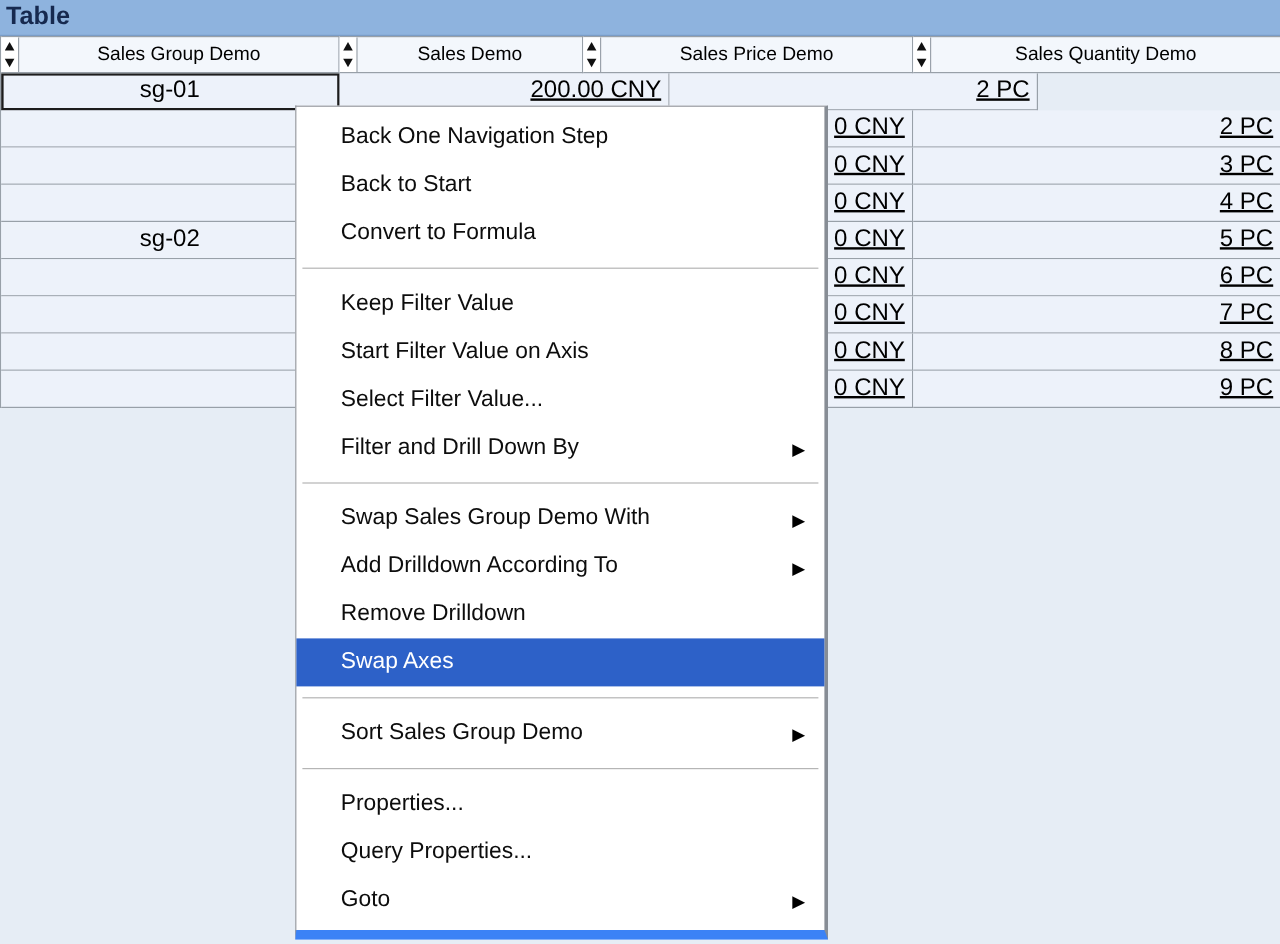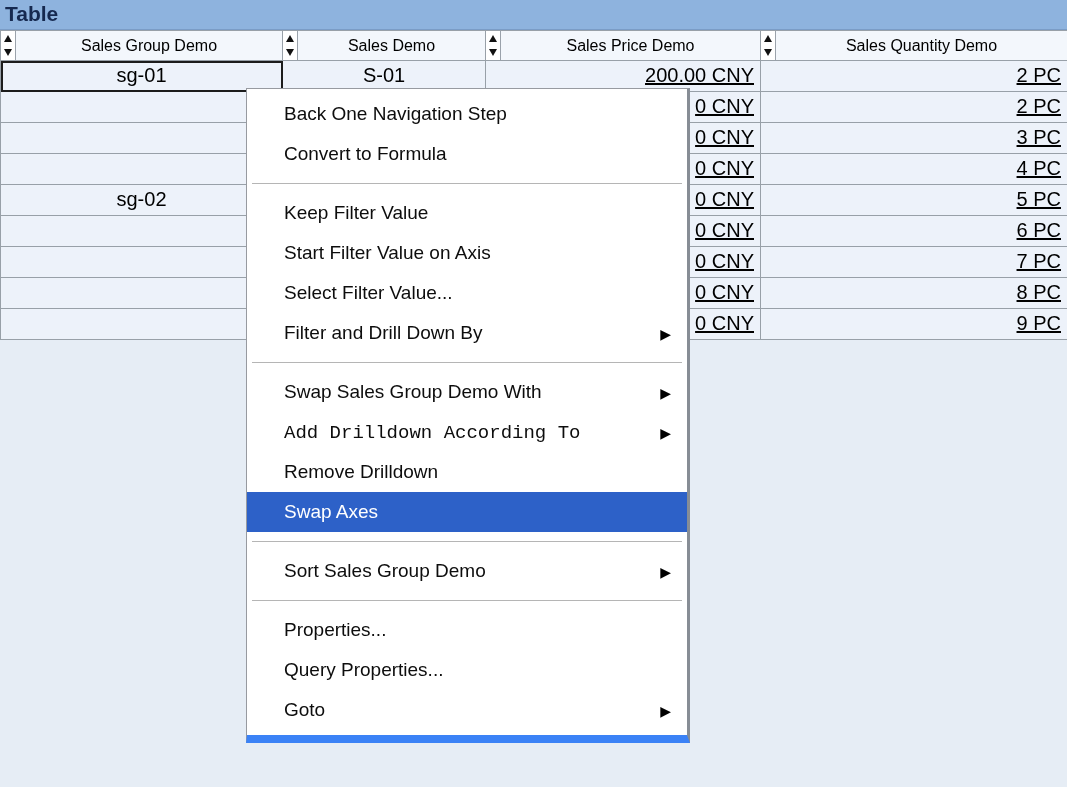--- a/index.html
+++ b/index.html
@@ -107,21 +107,20 @@
         <div class="sortbox">
           <div class="tri-up"></div>
           <div class="tri-down"></div>
         </div>
         <div class="label">Sales Quantity Demo</div>
       </div>
     </div>
   <div id="table-body">
       <div class="row">
         <div class="td col0 al-center selected">sg-01</div>
-        <div class="td col1 al-center">S-01</div>
         <div class="td col2 al-right">200.00 CNY</div>
         <div class="td col3 al-right">2 PC</div>
       </div>
       <div class="row">
         <div class="td col0 al-center"></div>
         <div class="td col1 al-center"></div>
         <div class="td col2 al-right">0 CNY</div>
         <div class="td col3 al-right">2 PC</div>
       </div>
       <div class="row">
@@ -164,29 +163,30 @@
         <div class="td col0 al-center"></div>
         <div class="td col1 al-center"></div>
         <div class="td col2 al-right">0 CNY</div>
         <div class="td col3 al-right">9 PC</div>
       </div>
     </div>
 </div>
 
 <div class="menu" id="context-menu">
     <div class="menu-item"><div class="label" style="display: inline;">Back One Navigation Step</div></div>
+    <div class="menu-item"><div class="label" style="display: inline;">Back to Start</div></div>
     <div class="menu-item"><div class="label" style="display: inline;">Convert to Formula</div></div>
     <div class="menu-sep"></div>
     <div class="menu-item"><div class="label" style="display: inline;">Keep Filter Value</div></div>
     <div class="menu-item"><div class="label" style="display: inline;">Start Filter Value on Axis</div></div>
     <div class="menu-item"><div class="label" style="display: inline;">Select Filter Value...</div></div>
     <div class="menu-item"><div class="label" style="display: inline;">Filter and Drill Down By</div><div class="arrow">▶</div></div>
     <div class="menu-sep"></div>
     <div class="menu-item"><div class="label" style="display: inline;">Swap Sales Group Demo With</div><div class="arrow">▶</div></div>
-    <div class="menu-item"><div class="label" style="display: inline; font-family: Liberation Mono, monospace;">Add Drilldown According To</div><div class="arrow">▶</div></div>
+    <div class="menu-item"><div class="label" style="display: inline;">Add Drilldown According To</div><div class="arrow">▶</div></div>
     <div class="menu-item"><div class="label" style="display: inline;">Remove Drilldown</div></div>
     <div class="menu-item hl"><div class="label" style="display: inline;">Swap Axes</div></div>
     <div class="menu-sep"></div>
     <div class="menu-item"><div class="label" style="display: inline;">Sort Sales Group Demo</div><div class="arrow">▶</div></div>
     <div class="menu-sep"></div>
     <div class="menu-item"><div class="label" style="display: inline;">Properties...</div></div>
     <div class="menu-item"><div class="label" style="display: inline;">Query Properties...</div></div>
     <div class="menu-item"><div class="label" style="display: inline;">Goto</div><div class="arrow">▶</div></div>
   </div>
 

